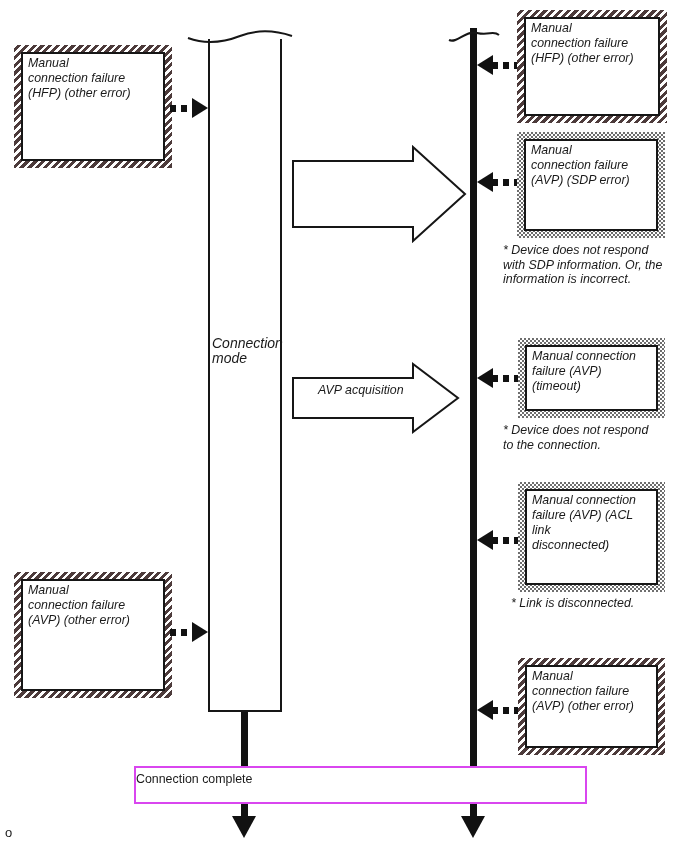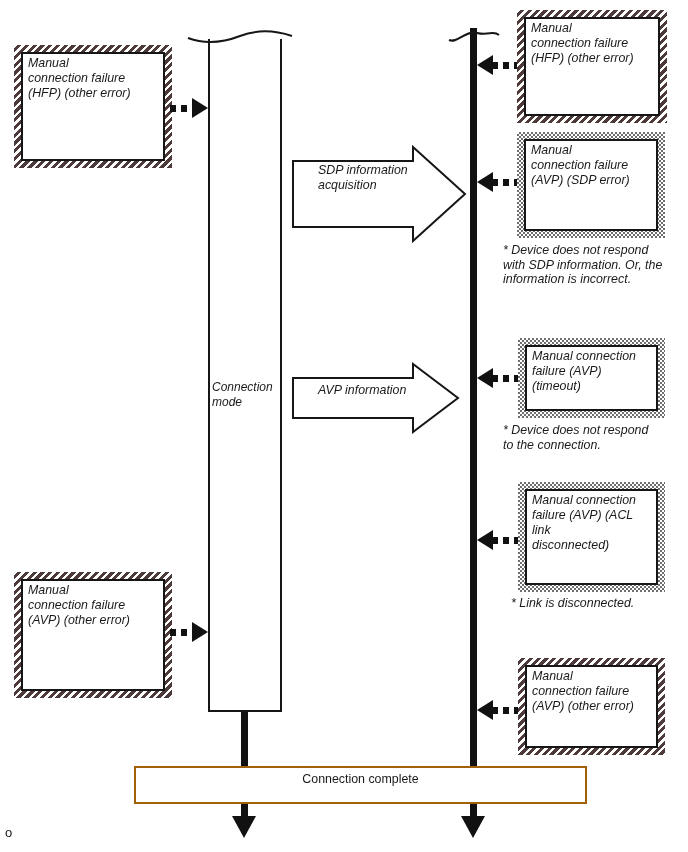--- a/index.html
+++ b/index.html
@@ -23,21 +23,21 @@
     background:#fff;border:2px solid #161616;
     padding:2px 4px 0 5px;font-size:12.4px;line-height:15px;
   }
   .note{font-size:12.4px;line-height:14.5px;}
   
   .lifeline-rect{
     box-sizing:border-box;background:#fff;
     border:2px solid #161616;border-top:none;
   }
   .thick{background:#111;}
-  .label{font-size:12px;line-height:15px;margin-top:44px;}
+  .label{font-size:14px;line-height:15px;}
   
   .darrow{height:20px;}
   .darrow .dash{
     position:absolute;top:6.5px;height:7px;
     background:repeating-linear-gradient(90deg,#111 0 6px,rgba(0,0,0,0) 6px 11px);
   }
   .darrow .tri-r{
     position:absolute;top:0;width:0;height:0;
     border-top:10px solid transparent;border-bottom:10px solid transparent;
     border-left:16px solid #111;
@@ -47,22 +47,22 @@
     border-top:10px solid transparent;border-bottom:10px solid transparent;
     border-right:16px solid #111;
   }
   .tri-down{
     width:0;height:0;
     border-left:12px solid transparent;border-right:12px solid transparent;
     border-top:22px solid #111;
   }
   .block-arrow-label{position:absolute;font-size:12.4px;line-height:15px;}
   .complete-box{
-    box-sizing:border-box;background:#fff;border:2px solid #a16207;
-    font-size:12.4px;text-align:center;padding-top:4px;
+    box-sizing:border-box;background:#fff;border:2px solid #d946ef;
+    font-size:12.4px;padding-top:4px;
   }
   .corner-mark{font-size:13px;}
   svg{display:block;}
 </style>
 </head>
 <body>
 
 <div id="stage">
 
   <div class="abs lifeline-rect" style="left:208px;top:39px;width:74px;height:673px;"></div>
@@ -75,27 +75,25 @@
 mode</div>
 
   <div class="abs thick" style="left:470px;top:28px;width:7px;height:738px;"></div>
   <svg class="abs" style="left:447px;top:26px;" width="54" height="22" viewBox="0 0 54 22">
     <path d="M 2,14 C 10,18 18,4 30,7 S 46,4 52,9" fill="none" stroke="#161616" stroke-width="2"></path>
   </svg>
 
   <svg class="abs" style="left:292px;top:145px;" width="176" height="98" viewBox="0 0 176 98">
     <polygon points="1,16 121,16 121,2 173,49 121,96 121,82 1,82" fill="#ffffff" stroke="#161616" stroke-width="2"></polygon>
   </svg>
-  <div class="block-arrow-label pre" style="left:318px;top:163px;width:120px;">SDP information
-acquisition</div>
 
   <svg class="abs" style="left:292px;top:362px;" width="170" height="72" viewBox="0 0 170 72">
     <polygon points="1,16 121,16 121,2 166,36 121,70 121,56 1,56" fill="#ffffff" stroke="#161616" stroke-width="2"></polygon>
   </svg>
-  <div class="block-arrow-label pre" style="left:318px;top:383px;width:130px;">AVP information</div>
+  <div class="block-arrow-label pre" style="left:318px;top:383px;width:130px;">AVP acquisition</div>
 
   <div class="abs fbox hatched" style="left:14px;top:45px;width:158px;height:123px;">
     <div class="box-inner pre">Manual
 connection failure
 (HFP) (other error)</div>
   </div>
 
   <div class="abs fbox hatched" style="left:14px;top:572px;width:158px;height:126px;">
     <div class="box-inner pre">Manual
 connection failure

